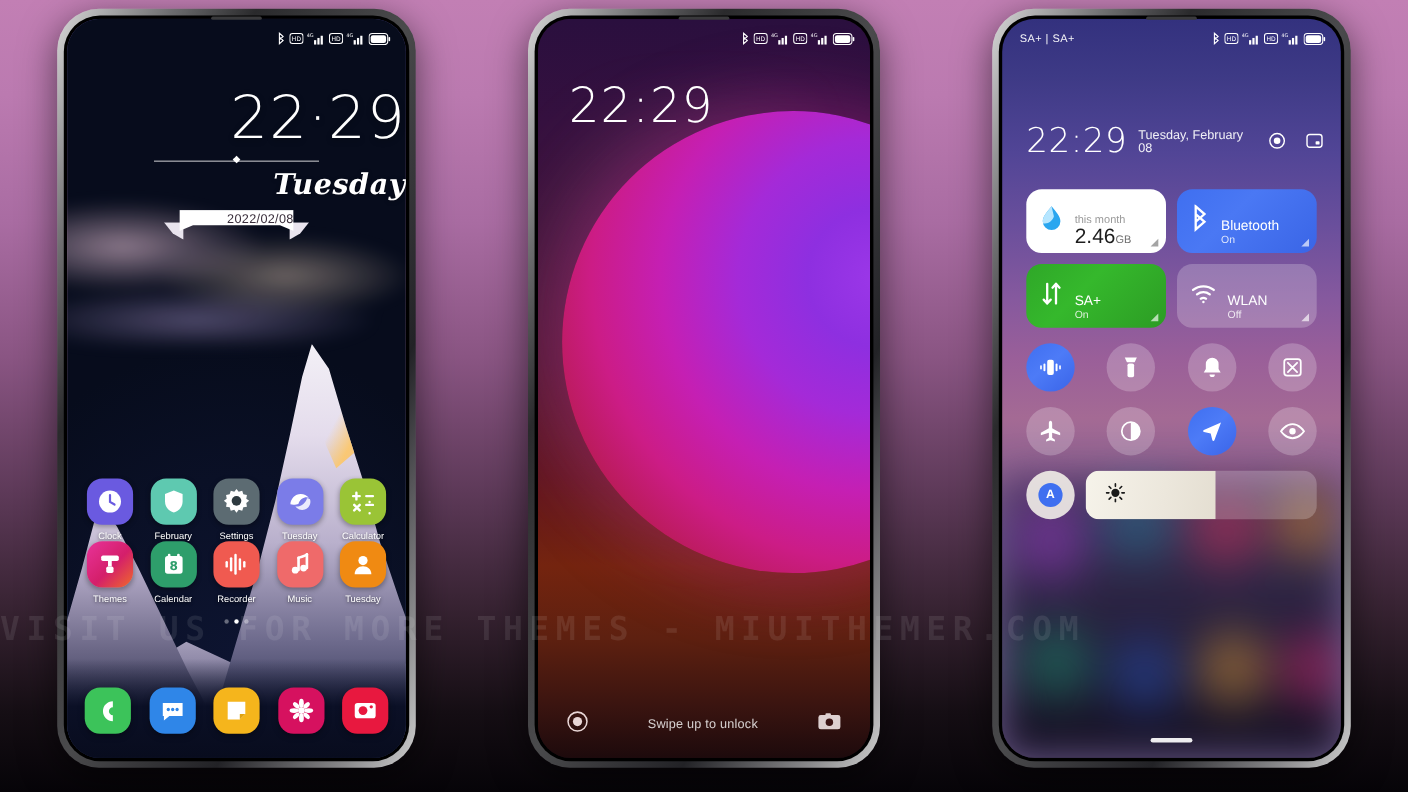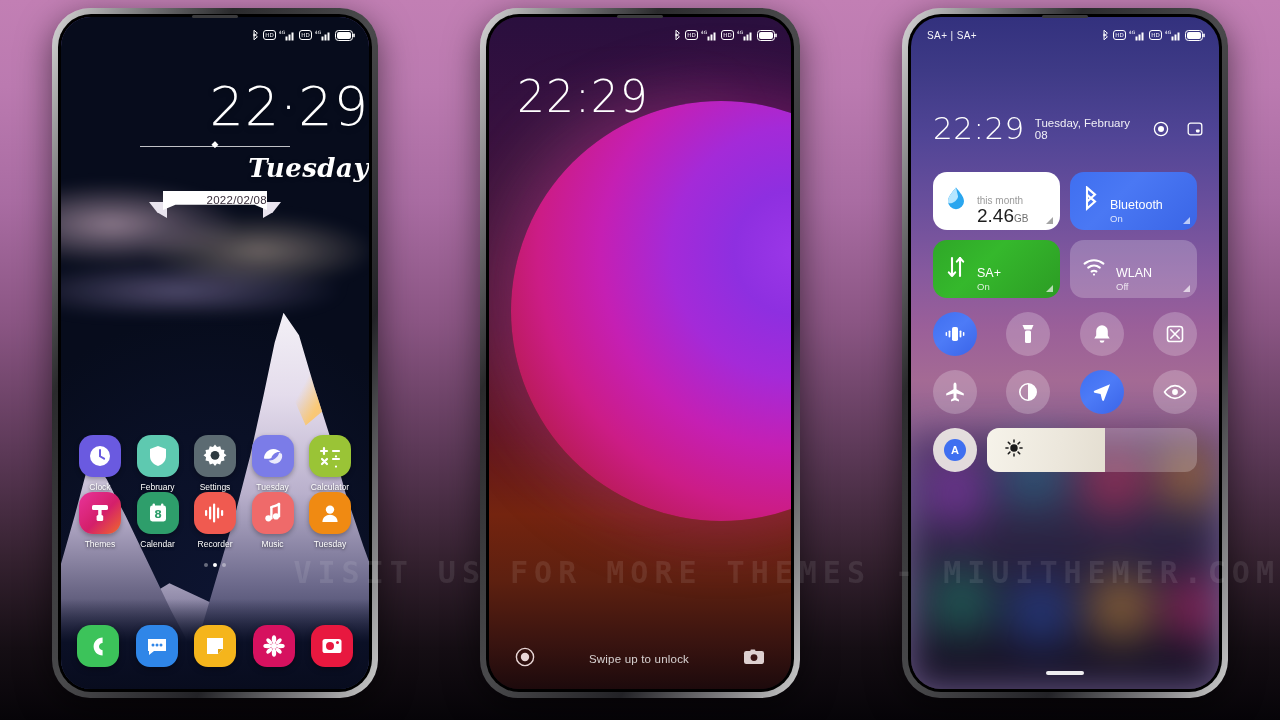--- a/index.html
+++ b/index.html
@@ -9,21 +9,21 @@
     background: linear-gradient(to bottom,
         #c27fb4 0%, #bb7ab0 12%, #a96ca2 28%,
         #8a5583 45%, #5e3a59 62%, #34212f 78%,
         #150e14 90%, #060408 100%);
     position: relative;
   }
 
   
   #watermark {
     position: absolute; left: 0; top: 555px; width: 1280px;
-    text-align: right;
+    text-align: left;
     font-size: 30px; font-weight: bold; letter-spacing: 6px;
     color: rgba(255,255,255,0.09);
     white-space: nowrap;
     z-index: 50; pointer-events: none;
     font-family: "DejaVu Sans Mono", monospace;
   }
 
   
   .phone {
     position: absolute;

